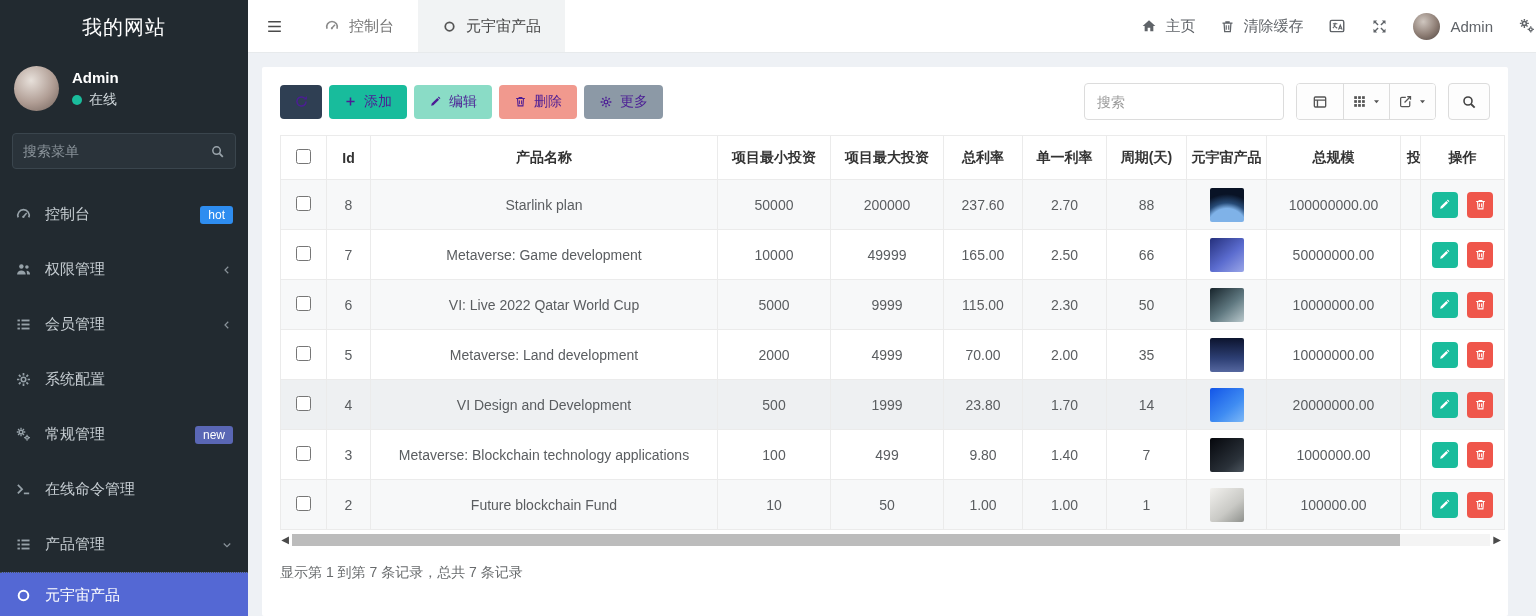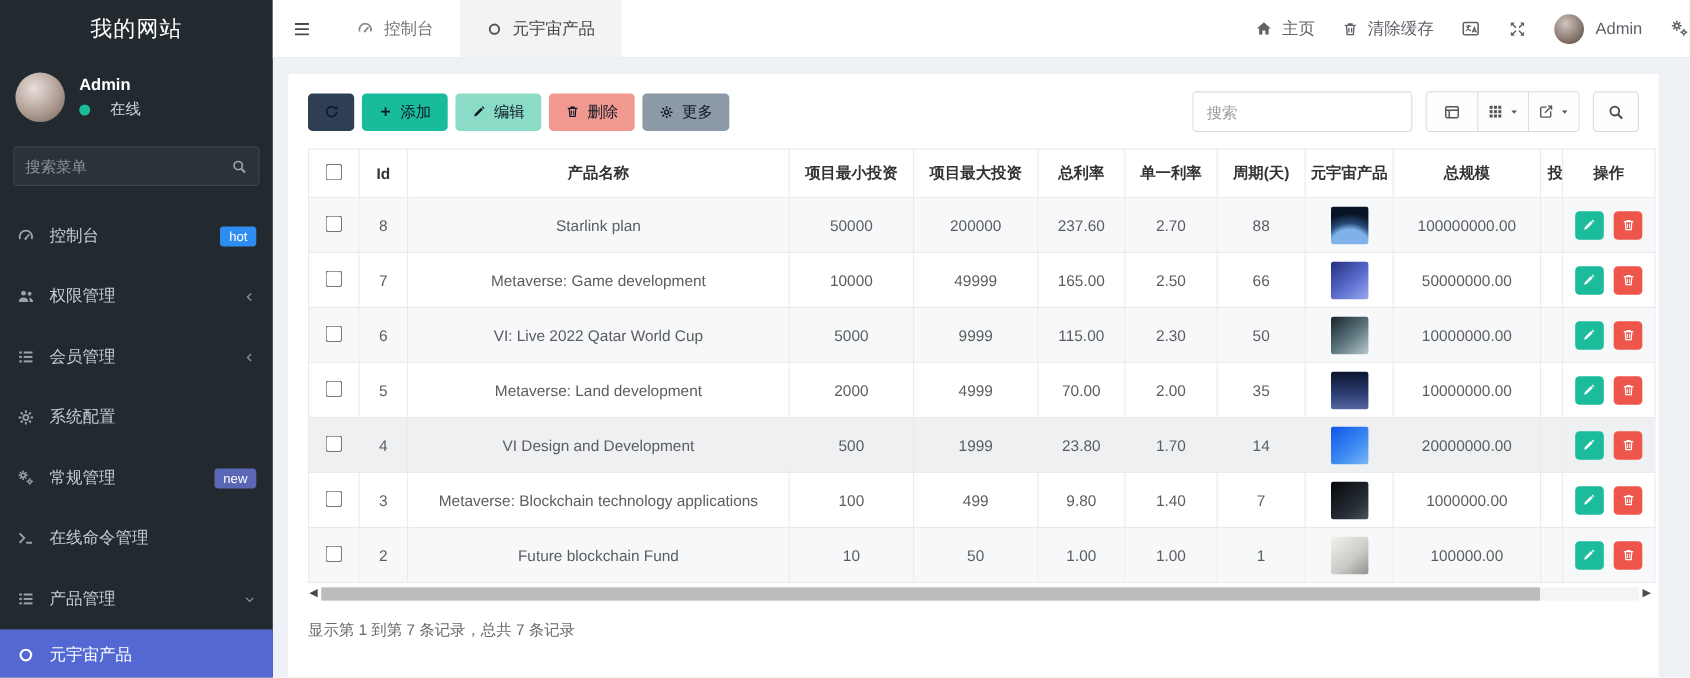--- a/index.html
+++ b/index.html
@@ -6,21 +6,21 @@
   html,body { width:1536px; height:616px; overflow:hidden; }
   body { font-family:"Liberation Sans","DejaVu Sans",sans-serif; font-size:14px; display:flex; background:#eef1f5; }
   svg.ic { display:inline-block; vertical-align:middle; flex:none; }
 
   
   .sidebar { width:248px; height:616px; background:#222a30; flex:none; display:flex; flex-direction:column; }
   .site-title { height:54px; line-height:54px; text-align:center; color:#fff; font-size:20px; letter-spacing:1px; flex:none; }
   .user-panel { display:flex; align-items:center; gap:13px; padding:12px 14px 10px; flex:none; }
   .avatar-lg { width:45px; height:45px; border-radius:50%; background:radial-gradient(circle at 38% 32%, #e7e0da, #b09d94 55%, #6e5f58); flex:none; }
   .user-meta .u-name { color:#fff; font-weight:bold; font-size:15px; margin-bottom:5px; }
-  .u-status { color:#cfd6da; font-size:14px; display:flex; align-items:center; gap:18px; }
+  .u-status { color:#cfd6da; font-size:14px; display:flex; align-items:center; gap:7px; }
   .dot { width:10px; height:10px; border-radius:50%; background:#1abc9c; display:inline-block; }
   .menu-search { margin:12px 12px 14px; height:36px; background:#2a333a; border:1px solid #3a454d; border-radius:4px; display:flex; align-items:center; padding:0 10px; flex:none; }
   .menu-search input { flex:1; background:transparent; border:none; outline:none; color:#fdba74; font-size:14px; font-family:inherit; }
   .menu-search input::placeholder { color:#8a939a; }
   .menu-search .ic { color:#9aa4ab; }
   .menu { list-style:none; flex:1; padding-top:4px; }
   .menu-item { display:flex; align-items:center; gap:13px; padding:0 15px; height:55px; color:#c6cdd2; font-size:15px; cursor:pointer; }
   .menu-item .ic { color:#97a2a9; }
   .menu-item .badge { margin-left:auto; color:#fff; font-size:12px; font-weight:normal; padding:2px 8px; border-radius:3px; }
   .menu-item .chev { margin-left:auto; color:#8a939a; }
@@ -41,21 +41,21 @@
   .tb-icon { color:#5f6368; cursor:pointer; display:flex; align-items:center; }
   .tb-user { display:flex; align-items:center; gap:10px; cursor:pointer; }
   .avatar-sm { width:27px; height:27px; border-radius:50%; background:radial-gradient(circle at 38% 32%, #cfc6bf, #8d7d74 55%, #4e443f); }
 
   .content { flex:1; padding:14px 28px 0 14px; min-height:0; }
   .panel { background:#fff; height:100%; padding:16px 4px 0 18px; overflow:hidden; border-radius:2px; }
 
   
   .toolbar { display:flex; justify-content:space-between; align-items:center; margin-bottom:15px; padding-right:14px; }
   .toolbar-left { display:flex; gap:7px; }
-  .btn { height:34px; border:none; border-radius:4px; color:#0f172a; font-size:14px; display:inline-flex; align-items:center; justify-content:center; gap:7px; padding:0 15px; cursor:pointer; font-family:inherit; }
+  .btn { height:34px; border:none; border-radius:4px; color:#4c1d95; font-size:14px; display:inline-flex; align-items:center; justify-content:center; gap:7px; padding:0 15px; cursor:pointer; font-family:inherit; }
   .btn-refresh { background:#2f3f53; width:42px; padding:0; }
   .btn-add { background:#18bc9c; }
   .btn-edit { background:#8adcc6; cursor:default; }
   .btn-del { background:#f1998e; cursor:default; }
   .btn-more { background:#8c99a6; }
   .toolbar-right { display:flex; align-items:center;margin-left:22px; }
   .tb-search { width:200px; height:37px; border:1px solid #dcdcdc; border-radius:4px; padding:0 12px; font-size:14px; color:#555; outline:none; font-family:inherit; }
   .tb-search::placeholder { color:#9b9b9b; }
   .btn-group { display:inline-flex; height:37px; border:1px solid #dcdcdc; border-radius:4px; overflow:hidden; margin-left:12px; }
   .btn-group button { width:46px; background:#fdfdfd; border:none; border-left:1px solid #dcdcdc; color:#555; display:flex; align-items:center; justify-content:center; gap:4px; cursor:pointer; }

